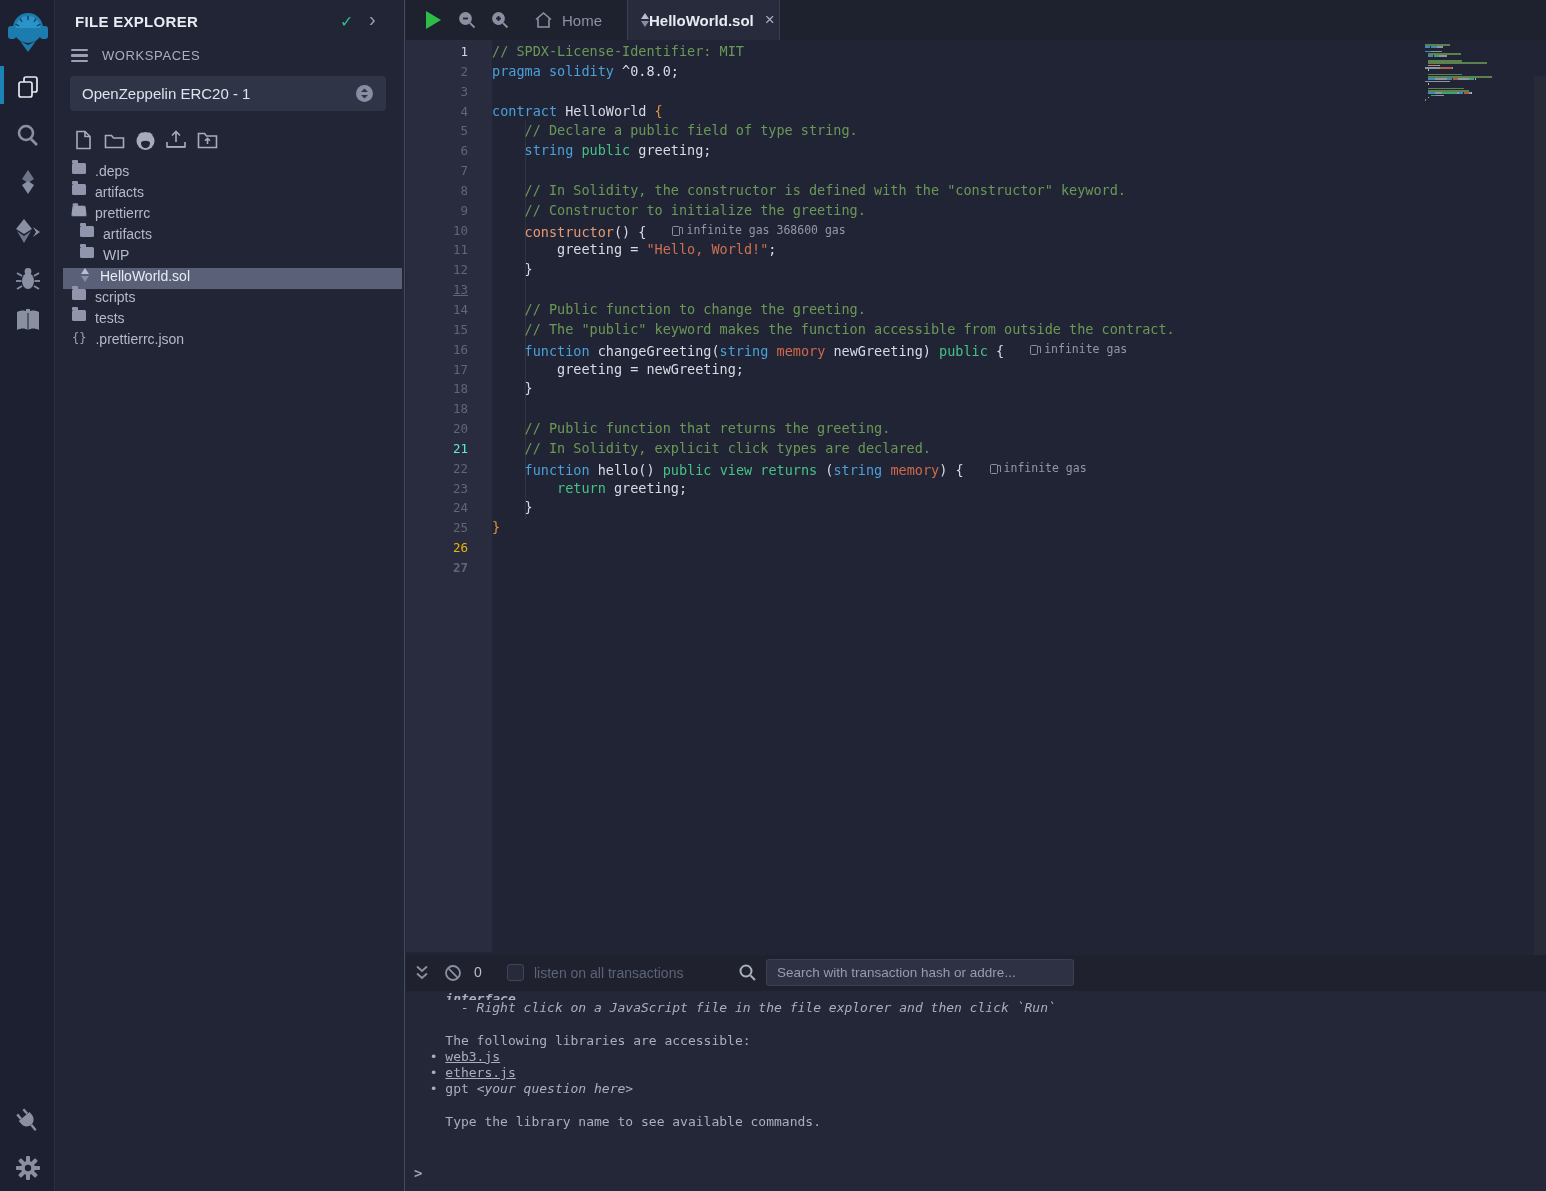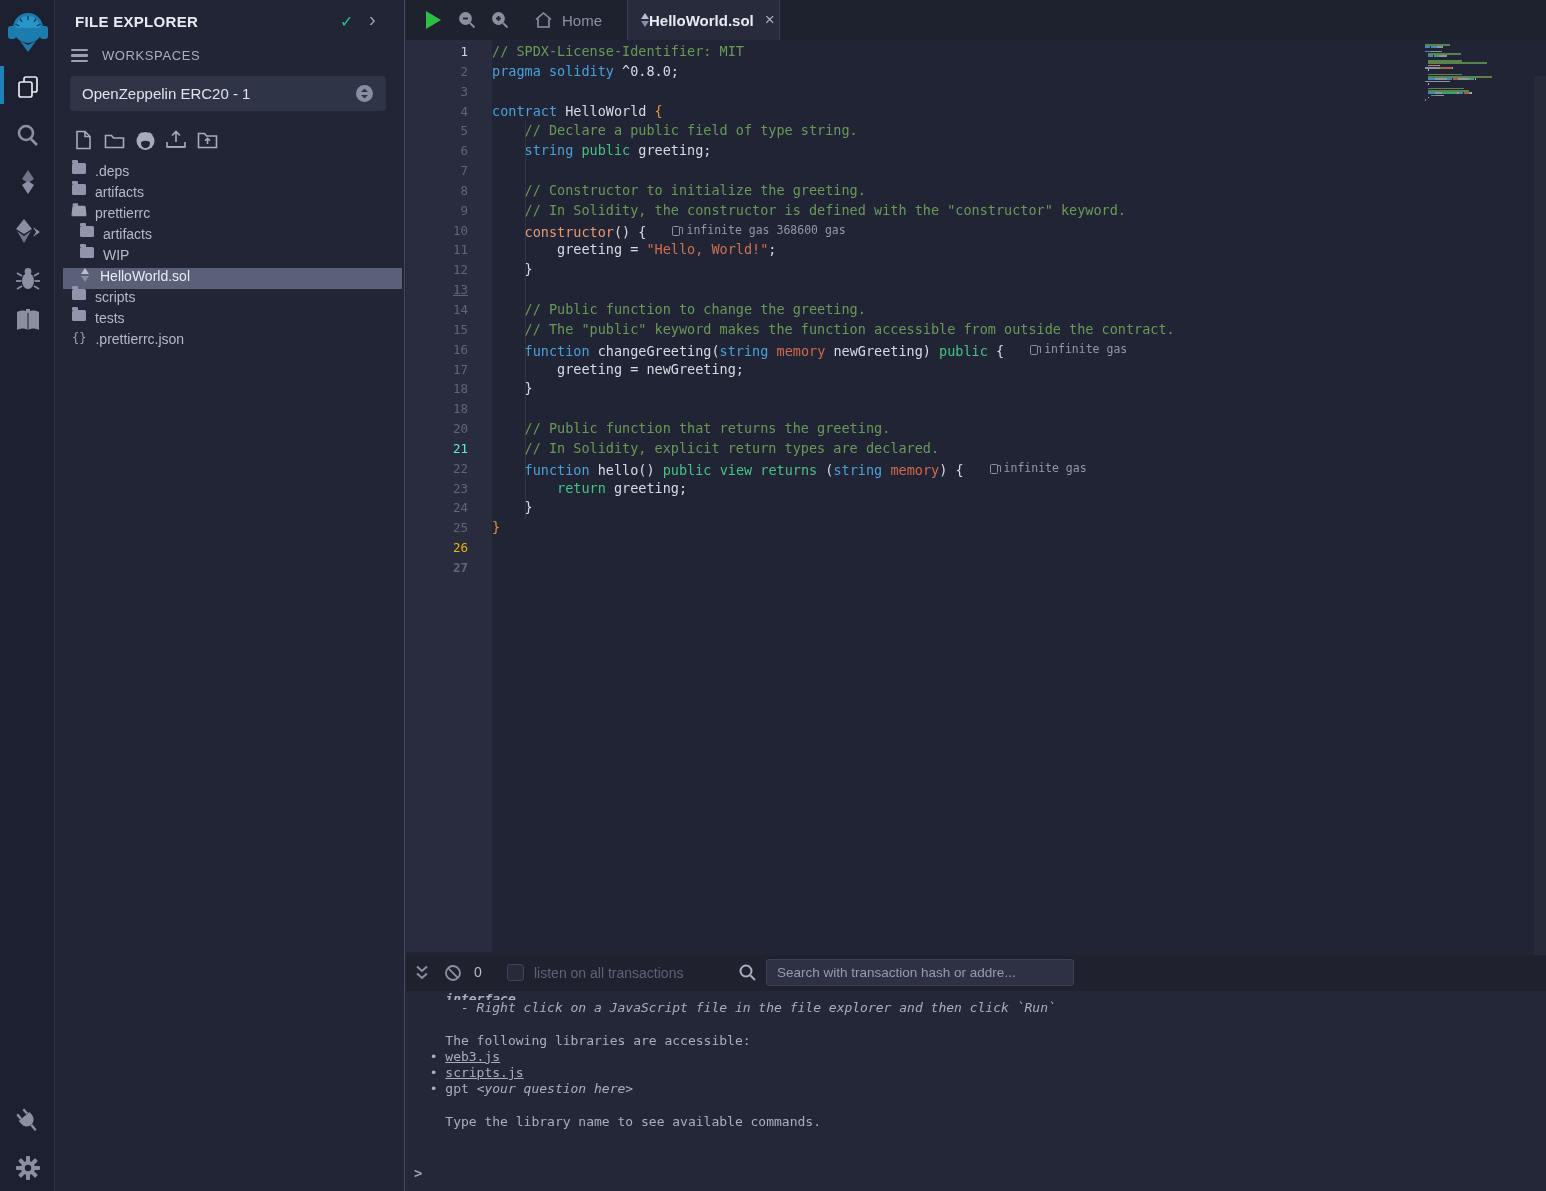--- a/index.html
+++ b/index.html
@@ -360,34 +360,34 @@
       <div class="iguide"></div>
       <div class="codewrap" id="code">
           <div class="code-pad"></div>
           <div class="cl"><span style="color: rgb(106, 153, 85);">// SPDX-License-Identifier: MIT</span></div>
           <div class="cl"><span style="color: rgb(74, 160, 217);">pragma</span><span style="color: rgb(215, 219, 228);"> </span><span style="color: rgb(74, 160, 217);">solidity</span><span style="color: rgb(215, 219, 228);"> ^0.8.0;</span></div>
           <div class="cl"></div>
           <div class="cl"><span style="color: rgb(74, 160, 217);">contract</span><span style="color: rgb(215, 219, 228);"> HelloWorld </span><span style="color: rgb(224, 145, 60);">{</span></div>
           <div class="cl"><span style="color: rgb(215, 219, 228);">    </span><span style="color: rgb(106, 153, 85);">// Declare a public field of type string.</span></div>
           <div class="cl"><span style="color: rgb(215, 219, 228);">    </span><span style="color: rgb(74, 160, 217);">string</span><span style="color: rgb(215, 219, 228);"> </span><span style="color: rgb(68, 195, 131);">public</span><span style="color: rgb(215, 219, 228);"> greeting;</span></div>
           <div class="cl"></div>
+          <div class="cl"><span style="color: rgb(215, 219, 228);">    </span><span style="color: rgb(106, 153, 85);">// In Solidity, the constructor is defined with the "constructor" keyword.</span></div>
           <div class="cl"><span style="color: rgb(215, 219, 228);">    </span><span style="color: rgb(106, 153, 85);">// Constructor to initialize the greeting.</span></div>
-          <div class="cl"><span style="color: rgb(215, 219, 228);">    </span><span style="color: rgb(106, 153, 85);">// In Solidity, the constructor is defined with the "constructor" keyword.</span></div>
           <div class="cl"><span style="color: rgb(215, 219, 228);">    </span><span style="color: rgb(232, 154, 114);">constructor</span><span style="color: rgb(215, 219, 228);">() </span><span style="color: rgb(215, 219, 228);">{</span><span class="gas"><span class="gpump"></span><span>infinite gas 368600 gas</span></span></div>
           <div class="cl"><span style="color: rgb(215, 219, 228);">        greeting = </span><span style="color: rgb(206, 112, 80);">"Hello, World!"</span><span style="color: rgb(215, 219, 228);">;</span></div>
           <div class="cl"><span style="color: rgb(215, 219, 228);">    </span><span style="color: rgb(215, 219, 228);">}</span></div>
           <div class="cl"></div>
           <div class="cl"><span style="color: rgb(215, 219, 228);">    </span><span style="color: rgb(106, 153, 85);">// Public function to change the greeting.</span></div>
           <div class="cl"><span style="color: rgb(215, 219, 228);">    </span><span style="color: rgb(106, 153, 85);">// The "public" keyword makes the function accessible from outside the contract.</span></div>
           <div class="cl"><span style="color: rgb(215, 219, 228);">    </span><span style="color: rgb(74, 160, 217);">function</span><span style="color: rgb(215, 219, 228);"> changeGreeting(</span><span style="color: rgb(74, 160, 217);">string</span><span style="color: rgb(215, 219, 228);"> </span><span style="color: rgb(209, 105, 74);">memory</span><span style="color: rgb(215, 219, 228);"> newGreeting) </span><span style="color: rgb(68, 195, 131);">public</span><span style="color: rgb(215, 219, 228);"> </span><span style="color: rgb(215, 219, 228);">{</span><span class="gas"><span class="gpump"></span><span>infinite gas</span></span></div>
           <div class="cl"><span style="color: rgb(215, 219, 228);">        greeting = newGreeting;</span></div>
           <div class="cl"><span style="color: rgb(215, 219, 228);">    </span><span style="color: rgb(215, 219, 228);">}</span></div>
           <div class="cl"></div>
           <div class="cl"><span style="color: rgb(215, 219, 228);">    </span><span style="color: rgb(106, 153, 85);">// Public function that returns the greeting.</span></div>
-          <div class="cl"><span style="color: rgb(215, 219, 228);">    </span><span style="color: rgb(106, 153, 85);">// In Solidity, explicit return types are declared.</span></div>
+          <div class="cl"><span style="color: rgb(215, 219, 228);">    </span><span style="color: rgb(106, 153, 85);">// In Solidity, explicit click types are declared.</span></div>
           <div class="cl"><span style="color: rgb(215, 219, 228);">    </span><span style="color: rgb(74, 160, 217);">function</span><span style="color: rgb(215, 219, 228);"> hello() </span><span style="color: rgb(68, 195, 131);">public</span><span style="color: rgb(215, 219, 228);"> </span><span style="color: rgb(68, 195, 131);">view</span><span style="color: rgb(215, 219, 228);"> </span><span style="color: rgb(68, 195, 131);">returns</span><span style="color: rgb(215, 219, 228);"> (</span><span style="color: rgb(74, 160, 217);">string</span><span style="color: rgb(215, 219, 228);"> </span><span style="color: rgb(209, 105, 74);">memory</span><span style="color: rgb(215, 219, 228);">) </span><span style="color: rgb(215, 219, 228);">{</span><span class="gas"><span class="gpump"></span><span>infinite gas</span></span></div>
           <div class="cl"><span style="color: rgb(215, 219, 228);">        </span><span style="color: rgb(68, 195, 131);">return</span><span style="color: rgb(215, 219, 228);"> greeting;</span></div>
           <div class="cl"><span style="color: rgb(215, 219, 228);">    </span><span style="color: rgb(215, 219, 228);">}</span></div>
           <div class="cl"><span style="color: rgb(224, 145, 60);">}</span></div>
           <div class="cl"></div>
           <div class="cl"></div>
         </div>
       <div class="minimap" id="minimap">
           <div class="mml">
             <i style="left: 0px; width: 24.8px; background: rgb(106, 153, 85);"></i>
@@ -513,21 +513,21 @@
         </svg>
         </span>
       <input class="tsearch" value="" placeholder="Search with transaction hash or addre..." style="">
     </div>
     <div class="tcontent" id="tcontent">
         <div class="tline clip"><span>    </span><span class="it bd ul">interface</span></div>
         <div class="tline"><span class="it">      - Right click on a JavaScript file in the file explorer and then click `Run`</span></div>
         <div class="tline">&nbsp;</div>
         <div class="tline"><span>    The following libraries are accessible:</span></div>
         <div class="tline"><span>  • </span><span class="ul">web3.js</span></div>
-        <div class="tline"><span>  • </span><span class="ul">scripts.js</span></div>
+        <div class="tline"><span>  • </span><span class="ul">ethers.js</span></div>
         <div class="tline"><span>  • gpt </span><span class="it">&lt;your question here&gt;</span></div>
         <div class="tline">&nbsp;</div>
         <div class="tline"><span>    Type the library name to see available commands.</span></div>
       </div>
     <div class="tprompt">&gt;</div>
   </section>
 
 </div>
 
 </body></html>

